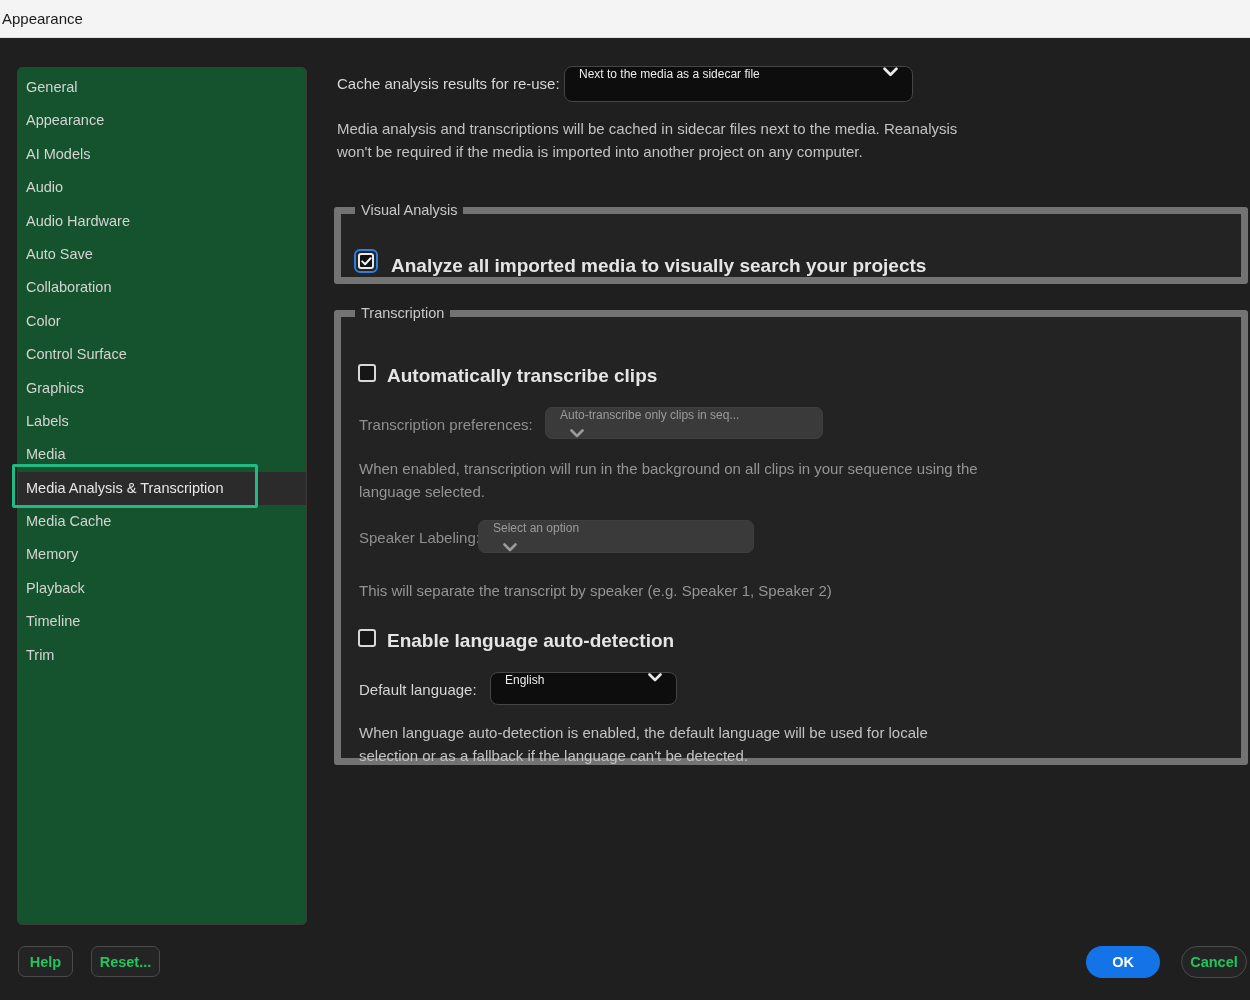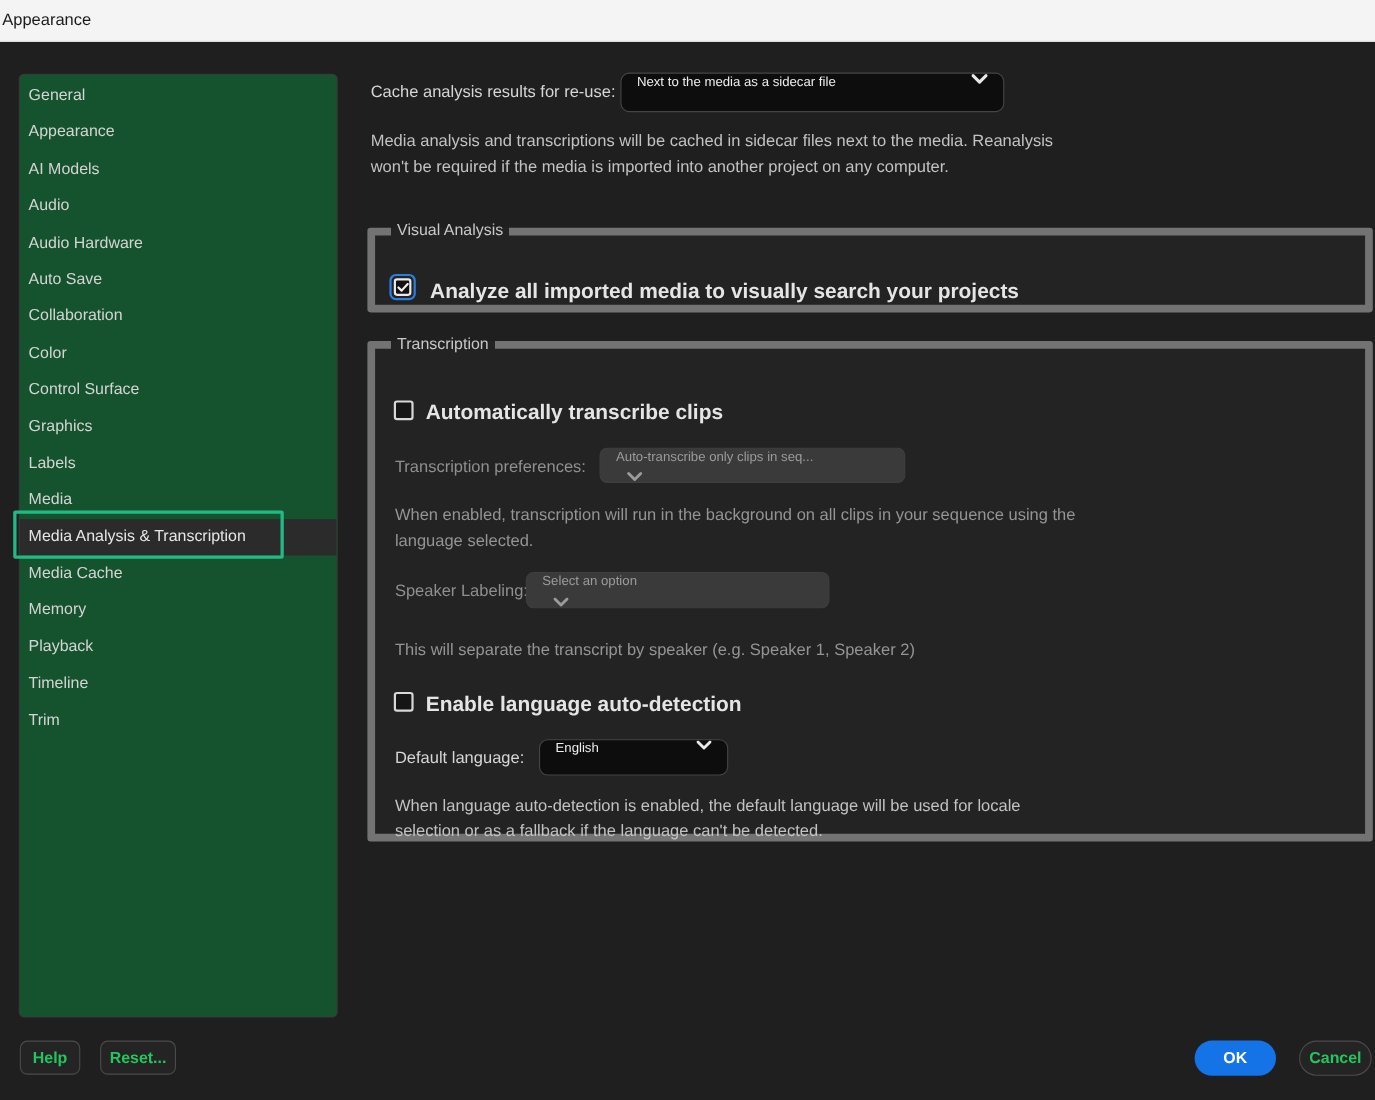--- a/index.html
+++ b/index.html
@@ -168,21 +168,21 @@
           </svg>
       </span>
     </div>
 
     <div class="desc disabled" style="left:18px; top:258px; width:640px;">This will separate the transcript by speaker (e.g. Speaker 1, Speaker 2)</div>
 
     <div class="checkbox" style="left:17px; top:308px;"></div>
     <div class="cb-label" style="left:46px; top:309px;">Enable language auto-detection</div>
 
     <div class="label" style="left:18px; top:360px;">Default language:</div>
-    <div class="dropdown" style="left:149px; top:351px; width:172px; height:33px;">
+    <div class="dropdown" style="left:149px; top:351px; width:187px; height:33px;">
       <span class="dd-text">English</span>
       <span class="chev">
         <svg width="14" height="9" viewBox="0 0 14 9">
             <path d="M1.5 1.5 L7 7 L12.5 1.5" stroke="currentColor" stroke-width="2.6" fill="none" stroke-linecap="round" stroke-linejoin="round"></path>
           </svg>
       </span>
     </div>
 
     <div class="desc" style="left:18px; top:400px; width:600px;">When language auto-detection is enabled, the default language will be used for locale selection or as a fallback if the language can't be detected.</div>
   </fieldset>

